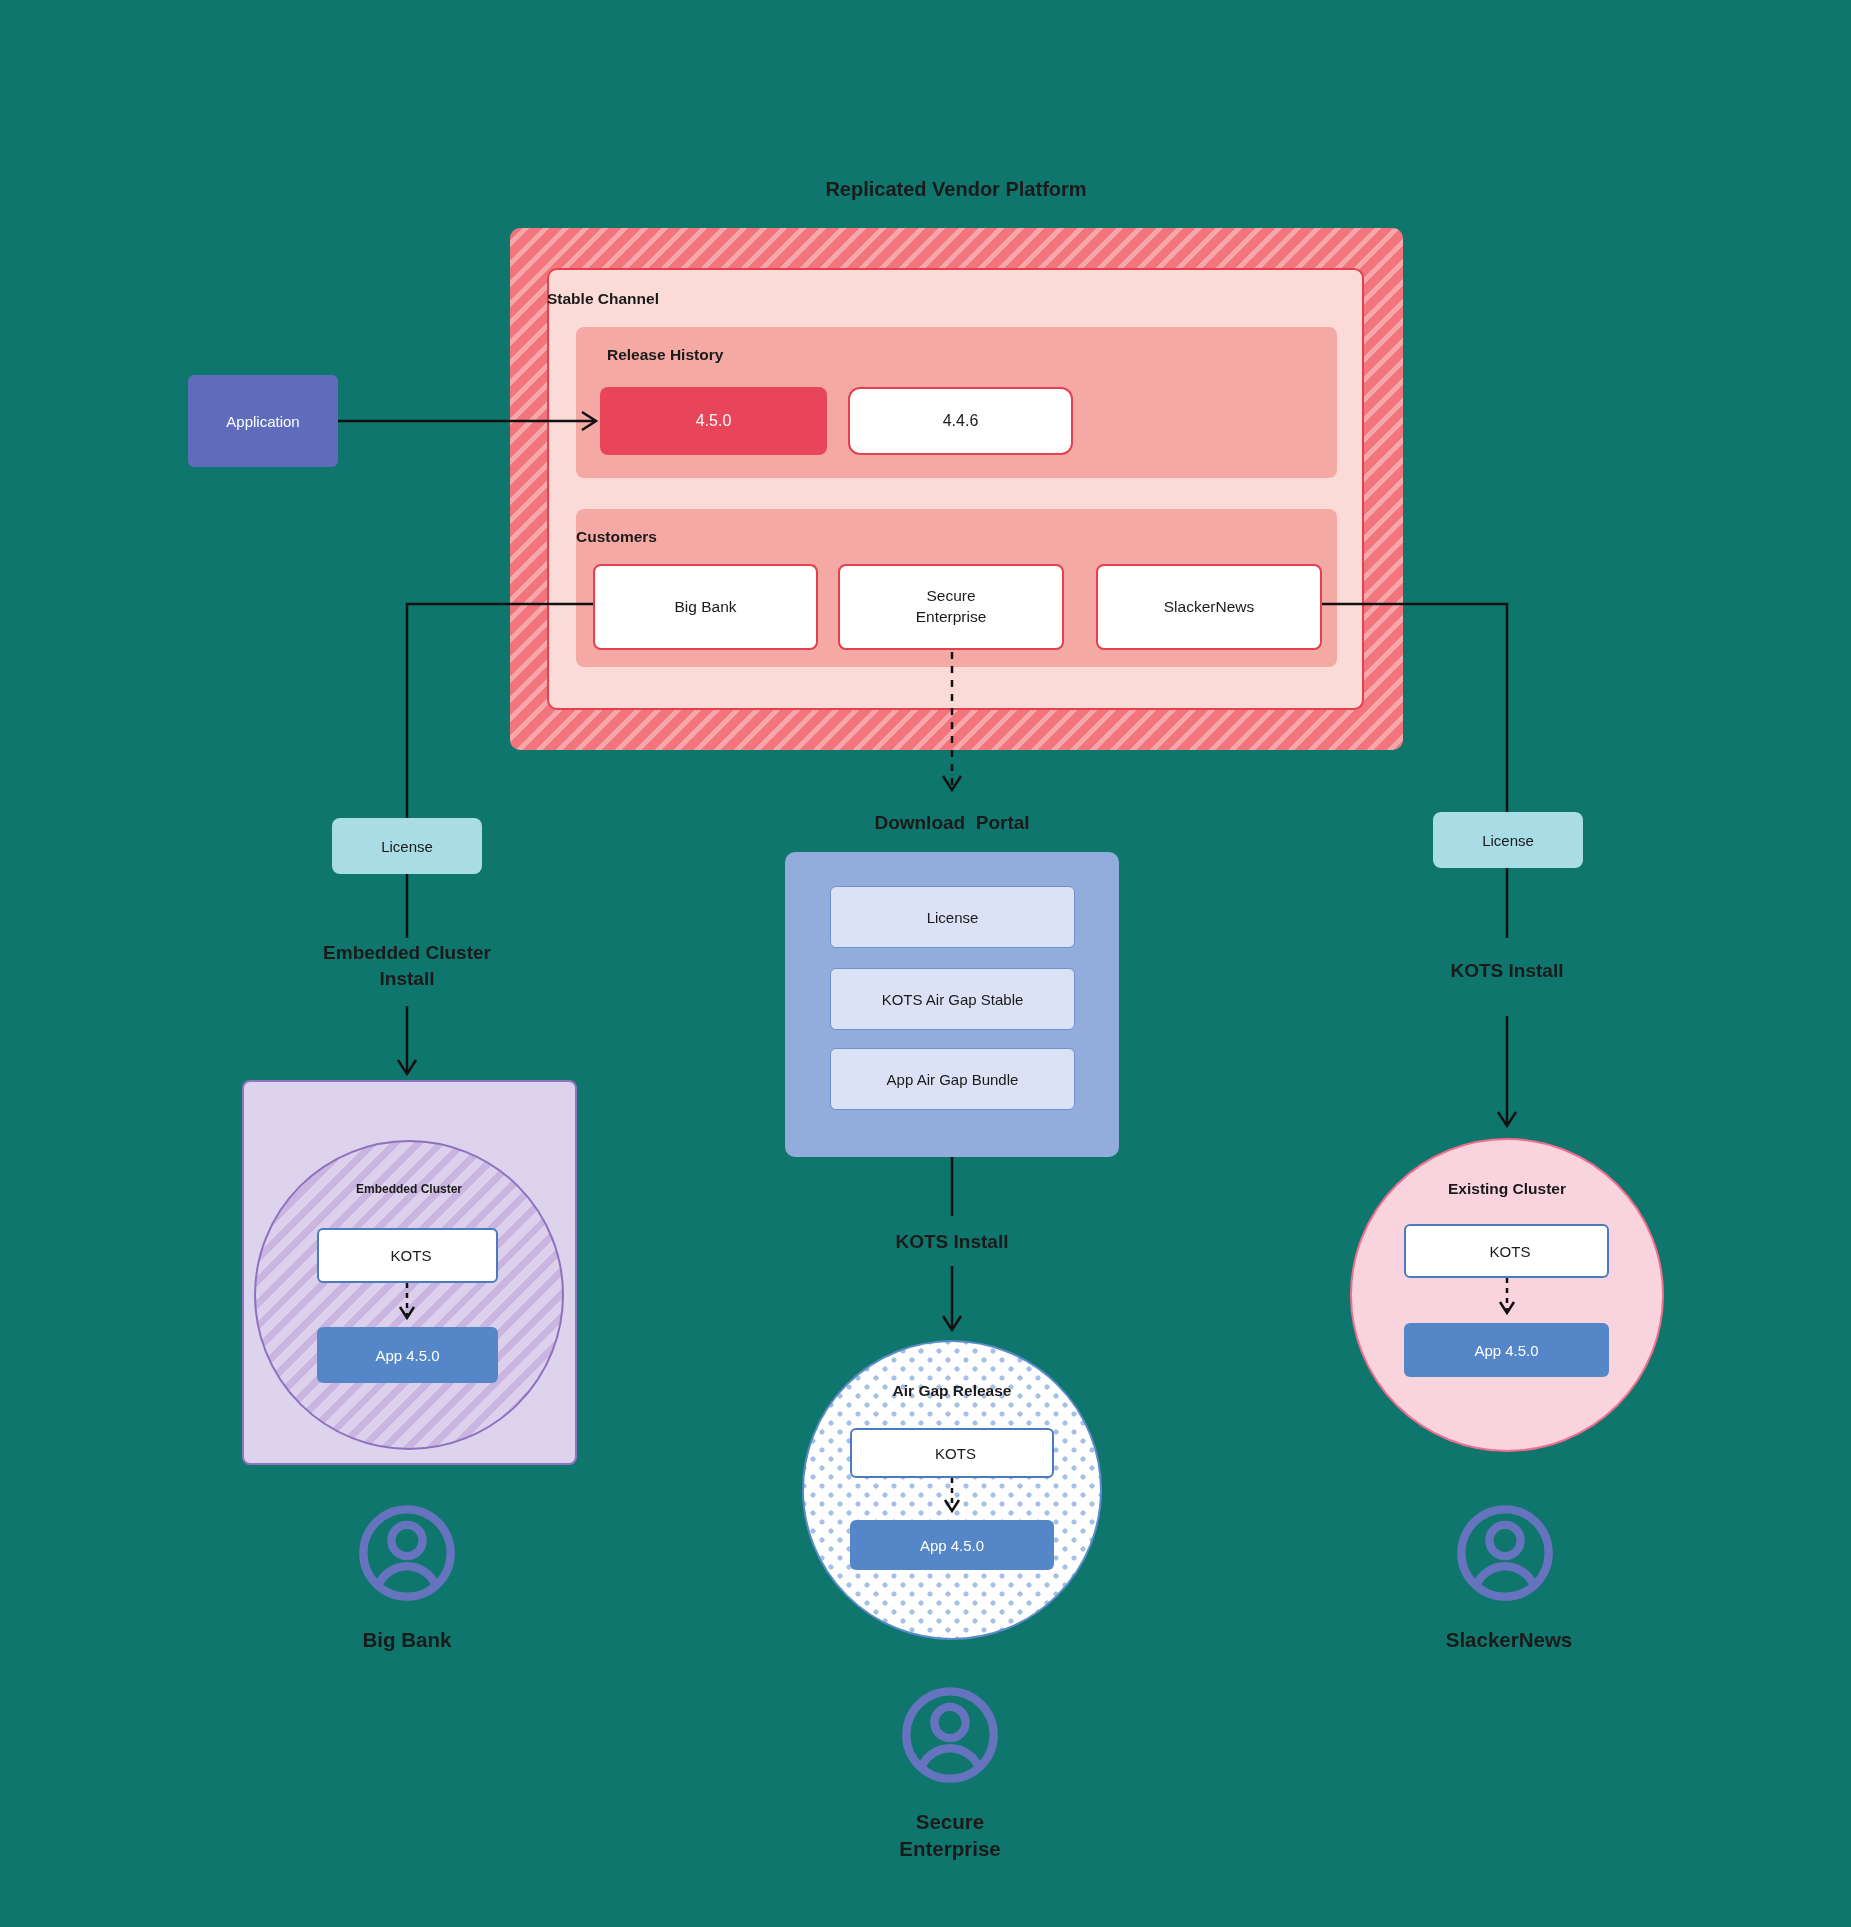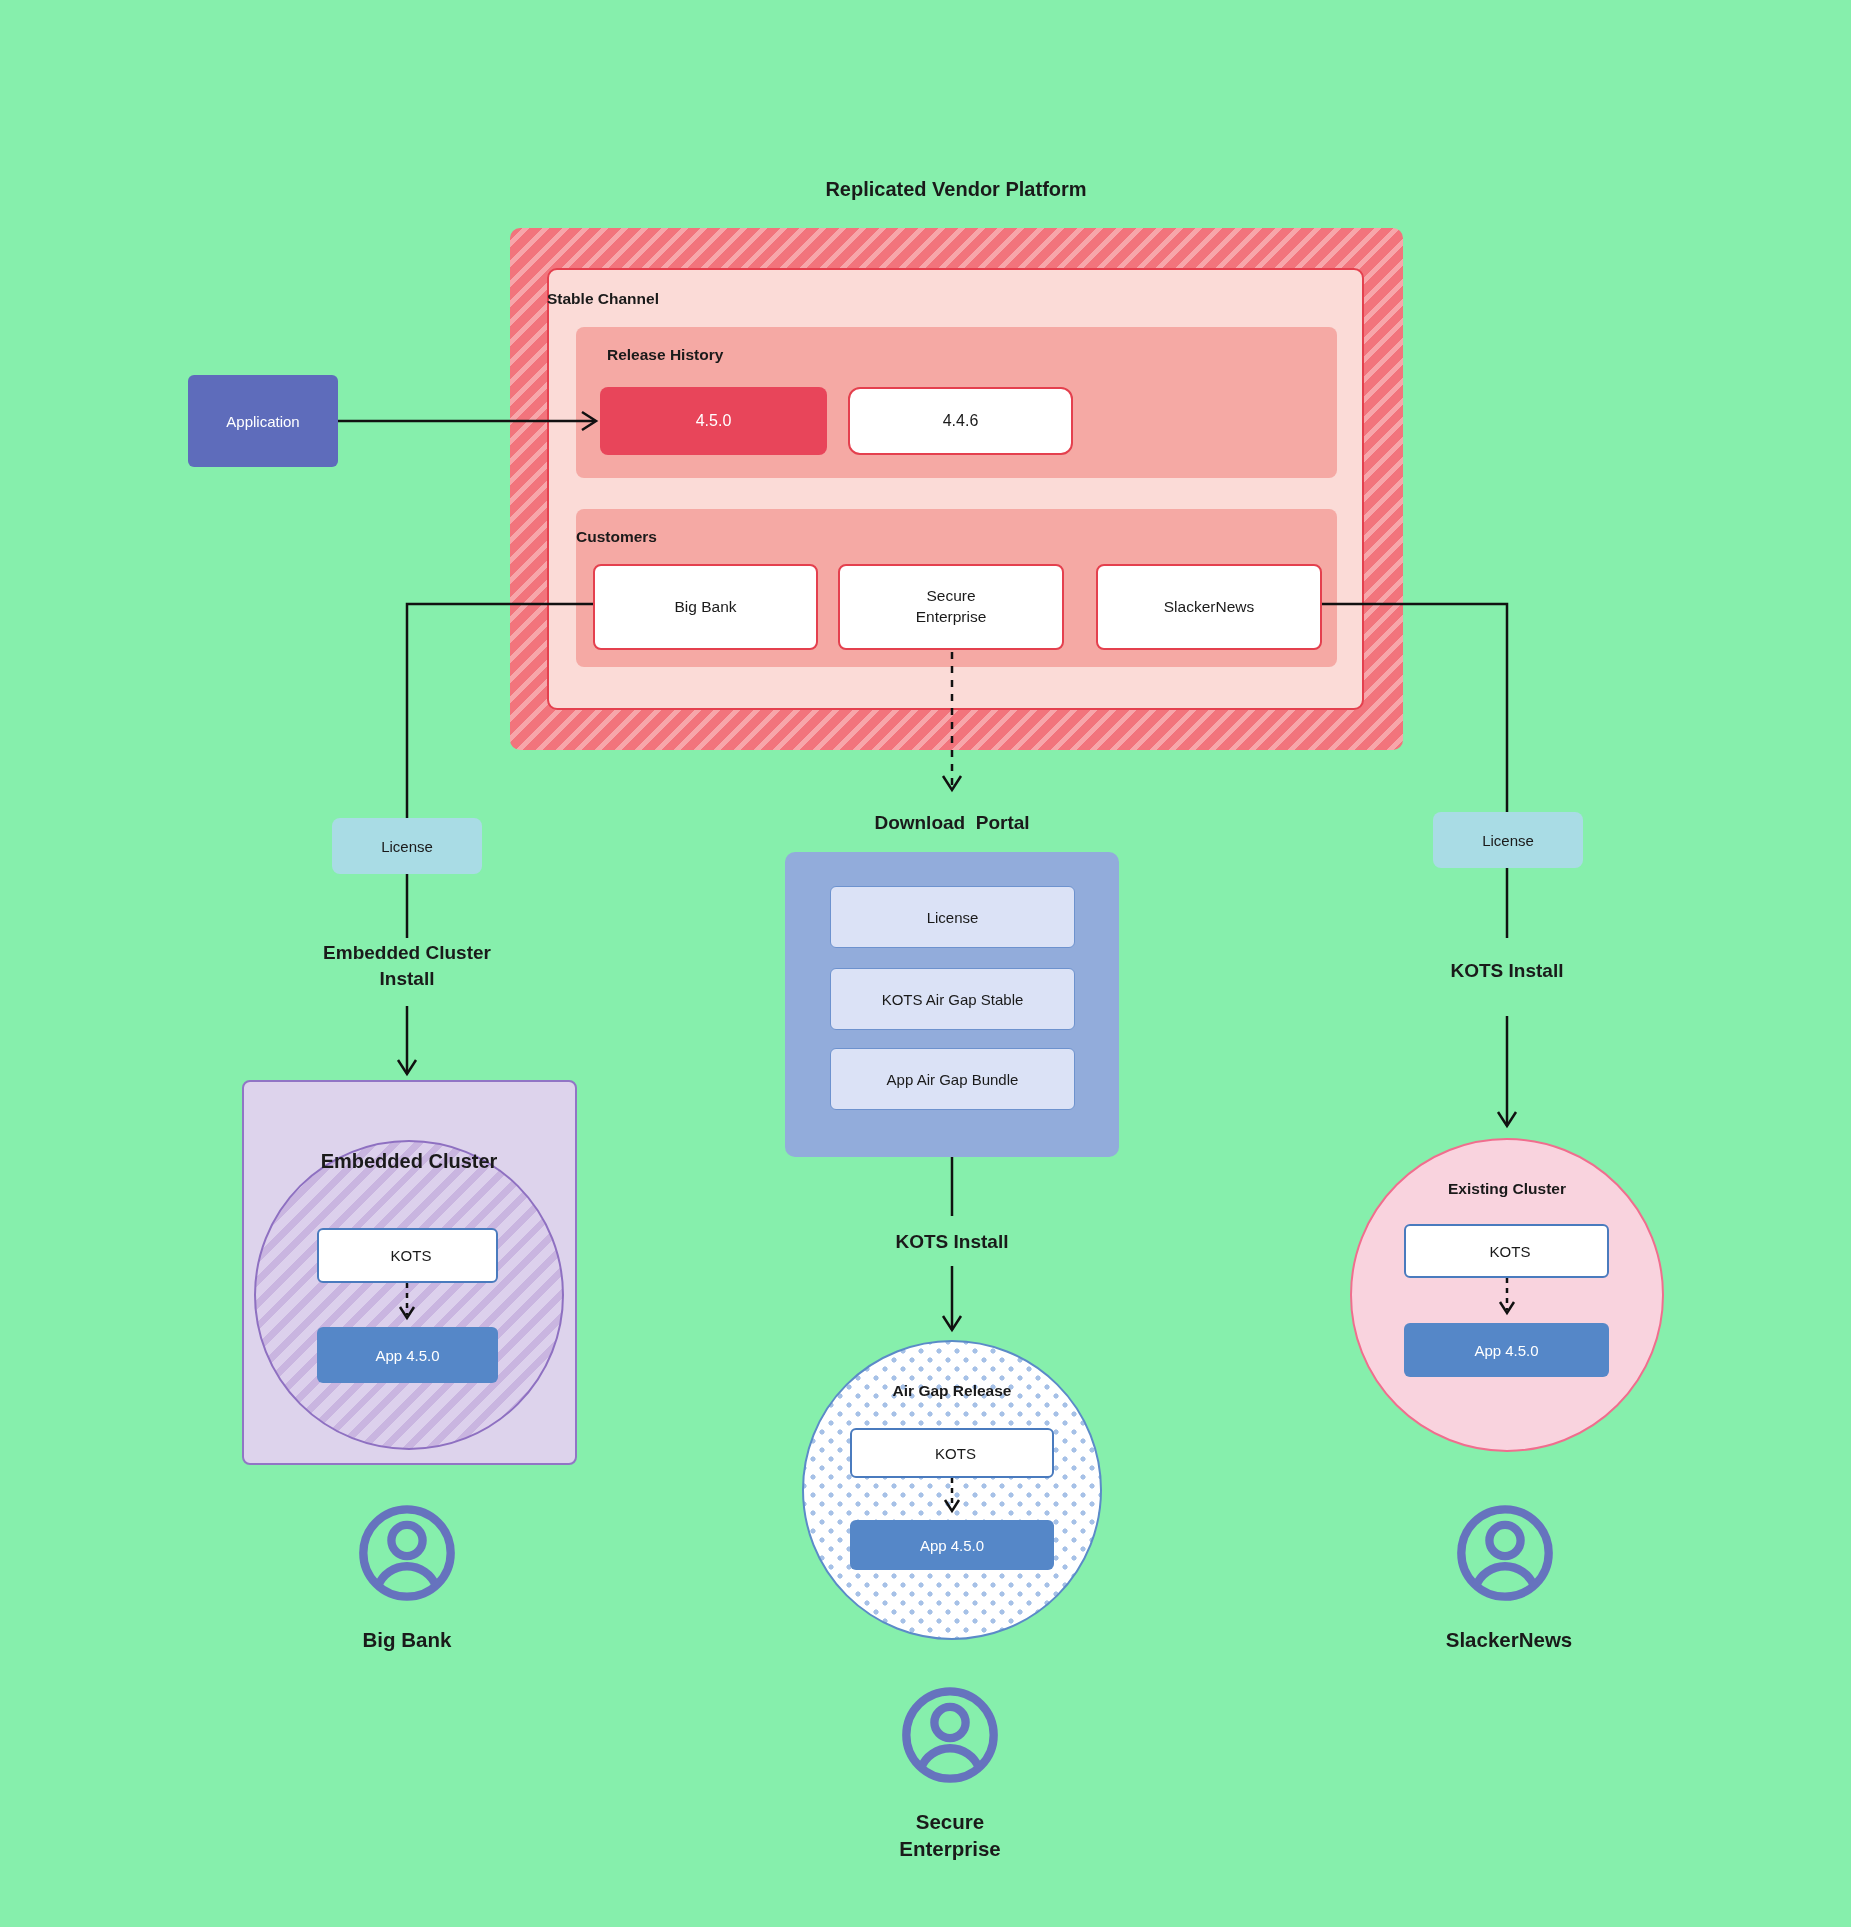--- a/index.html
+++ b/index.html
@@ -4,21 +4,21 @@
 <style>
   * { margin:0; padding:0; box-sizing:border-box; }
   html,body { background:#ffffff; }
   body {
     font-family:"Liberation Sans","DejaVu Sans",sans-serif;
     color:#1a1a1a;
   }
   .canvas {
     position:relative;
     width:1851px; height:1927px;
-    background:#86efac;
+    background:#0f766e;
     overflow:hidden;
   }
   .abs { position:absolute; }
 
   
   .diagram-title {
     left:756px; top:178px; width:400px;
     font-size:20px; font-weight:600; text-align:center;
   }
   .platform-outer {
@@ -115,21 +115,21 @@
     left:242px; top:1080px; width:335px; height:385px;
     background:#ddd3ec; border:2px solid #9175c5; border-radius:8px;
   }
   .linus-label { left:242px; top:1100px; width:335px; font-size:15px; font-weight:600; text-align:center;margin-top:48px; }
   .embedded-circle {
     left:254px; top:1140px; width:310px; height:310px;
     border-radius:50%;
     border:2px solid #8e70c1;
     background:repeating-linear-gradient(135deg,#c9b5e0 0px,#c9b5e0 7px,#dcd0ec 7px,#dcd0ec 16px);
   }
-  .embedded-circle-label { left:254px; top:1150px; width:310px; font-size:20px; font-weight:600; text-align:center; }
+  .embedded-circle-label { left:254px; top:1182px; width:310px; font-size:12px; font-weight:600; text-align:center; }
 
   .kots-box {
     background:#ffffff; border:2px solid #4a7bbe; border-radius:6px;
     font-size:15px;
     display:flex; align-items:center; justify-content:center;padding-left:7px;
   }
   .app-box {
     background:#5587c8; border-radius:6px;
     color:#ffffff; font-size:15px;
     display:flex; align-items:center; justify-content:center;

